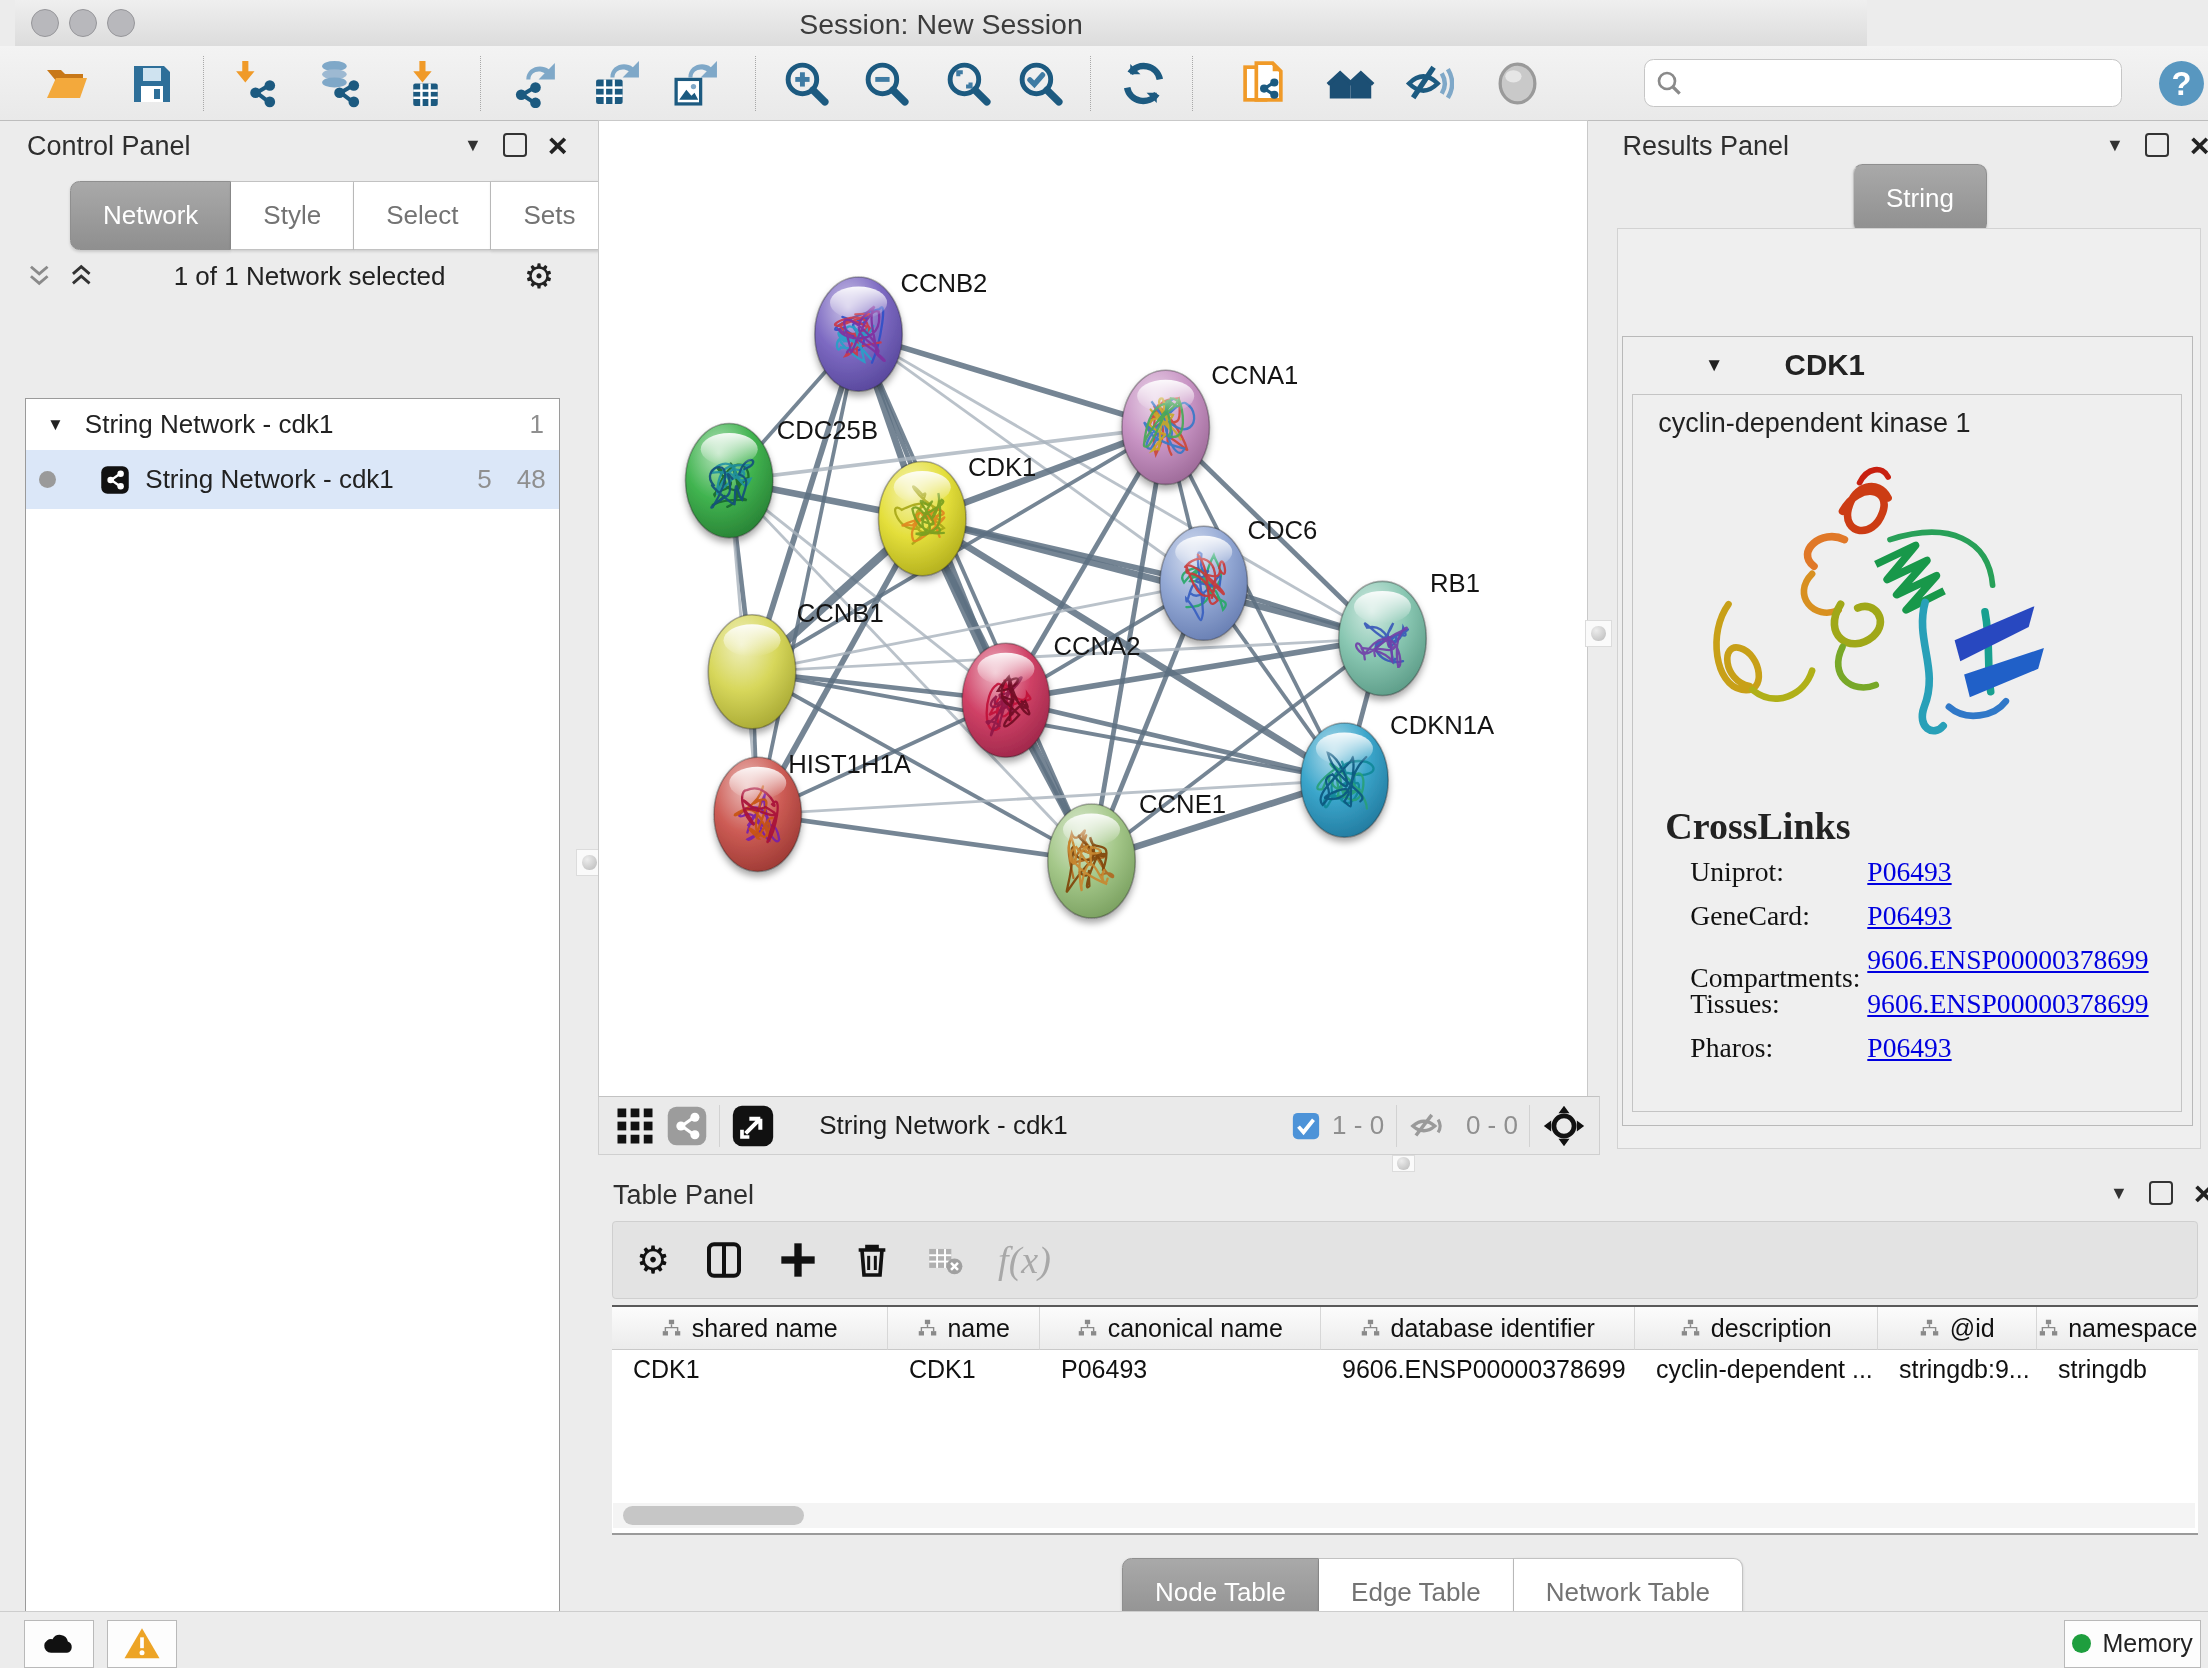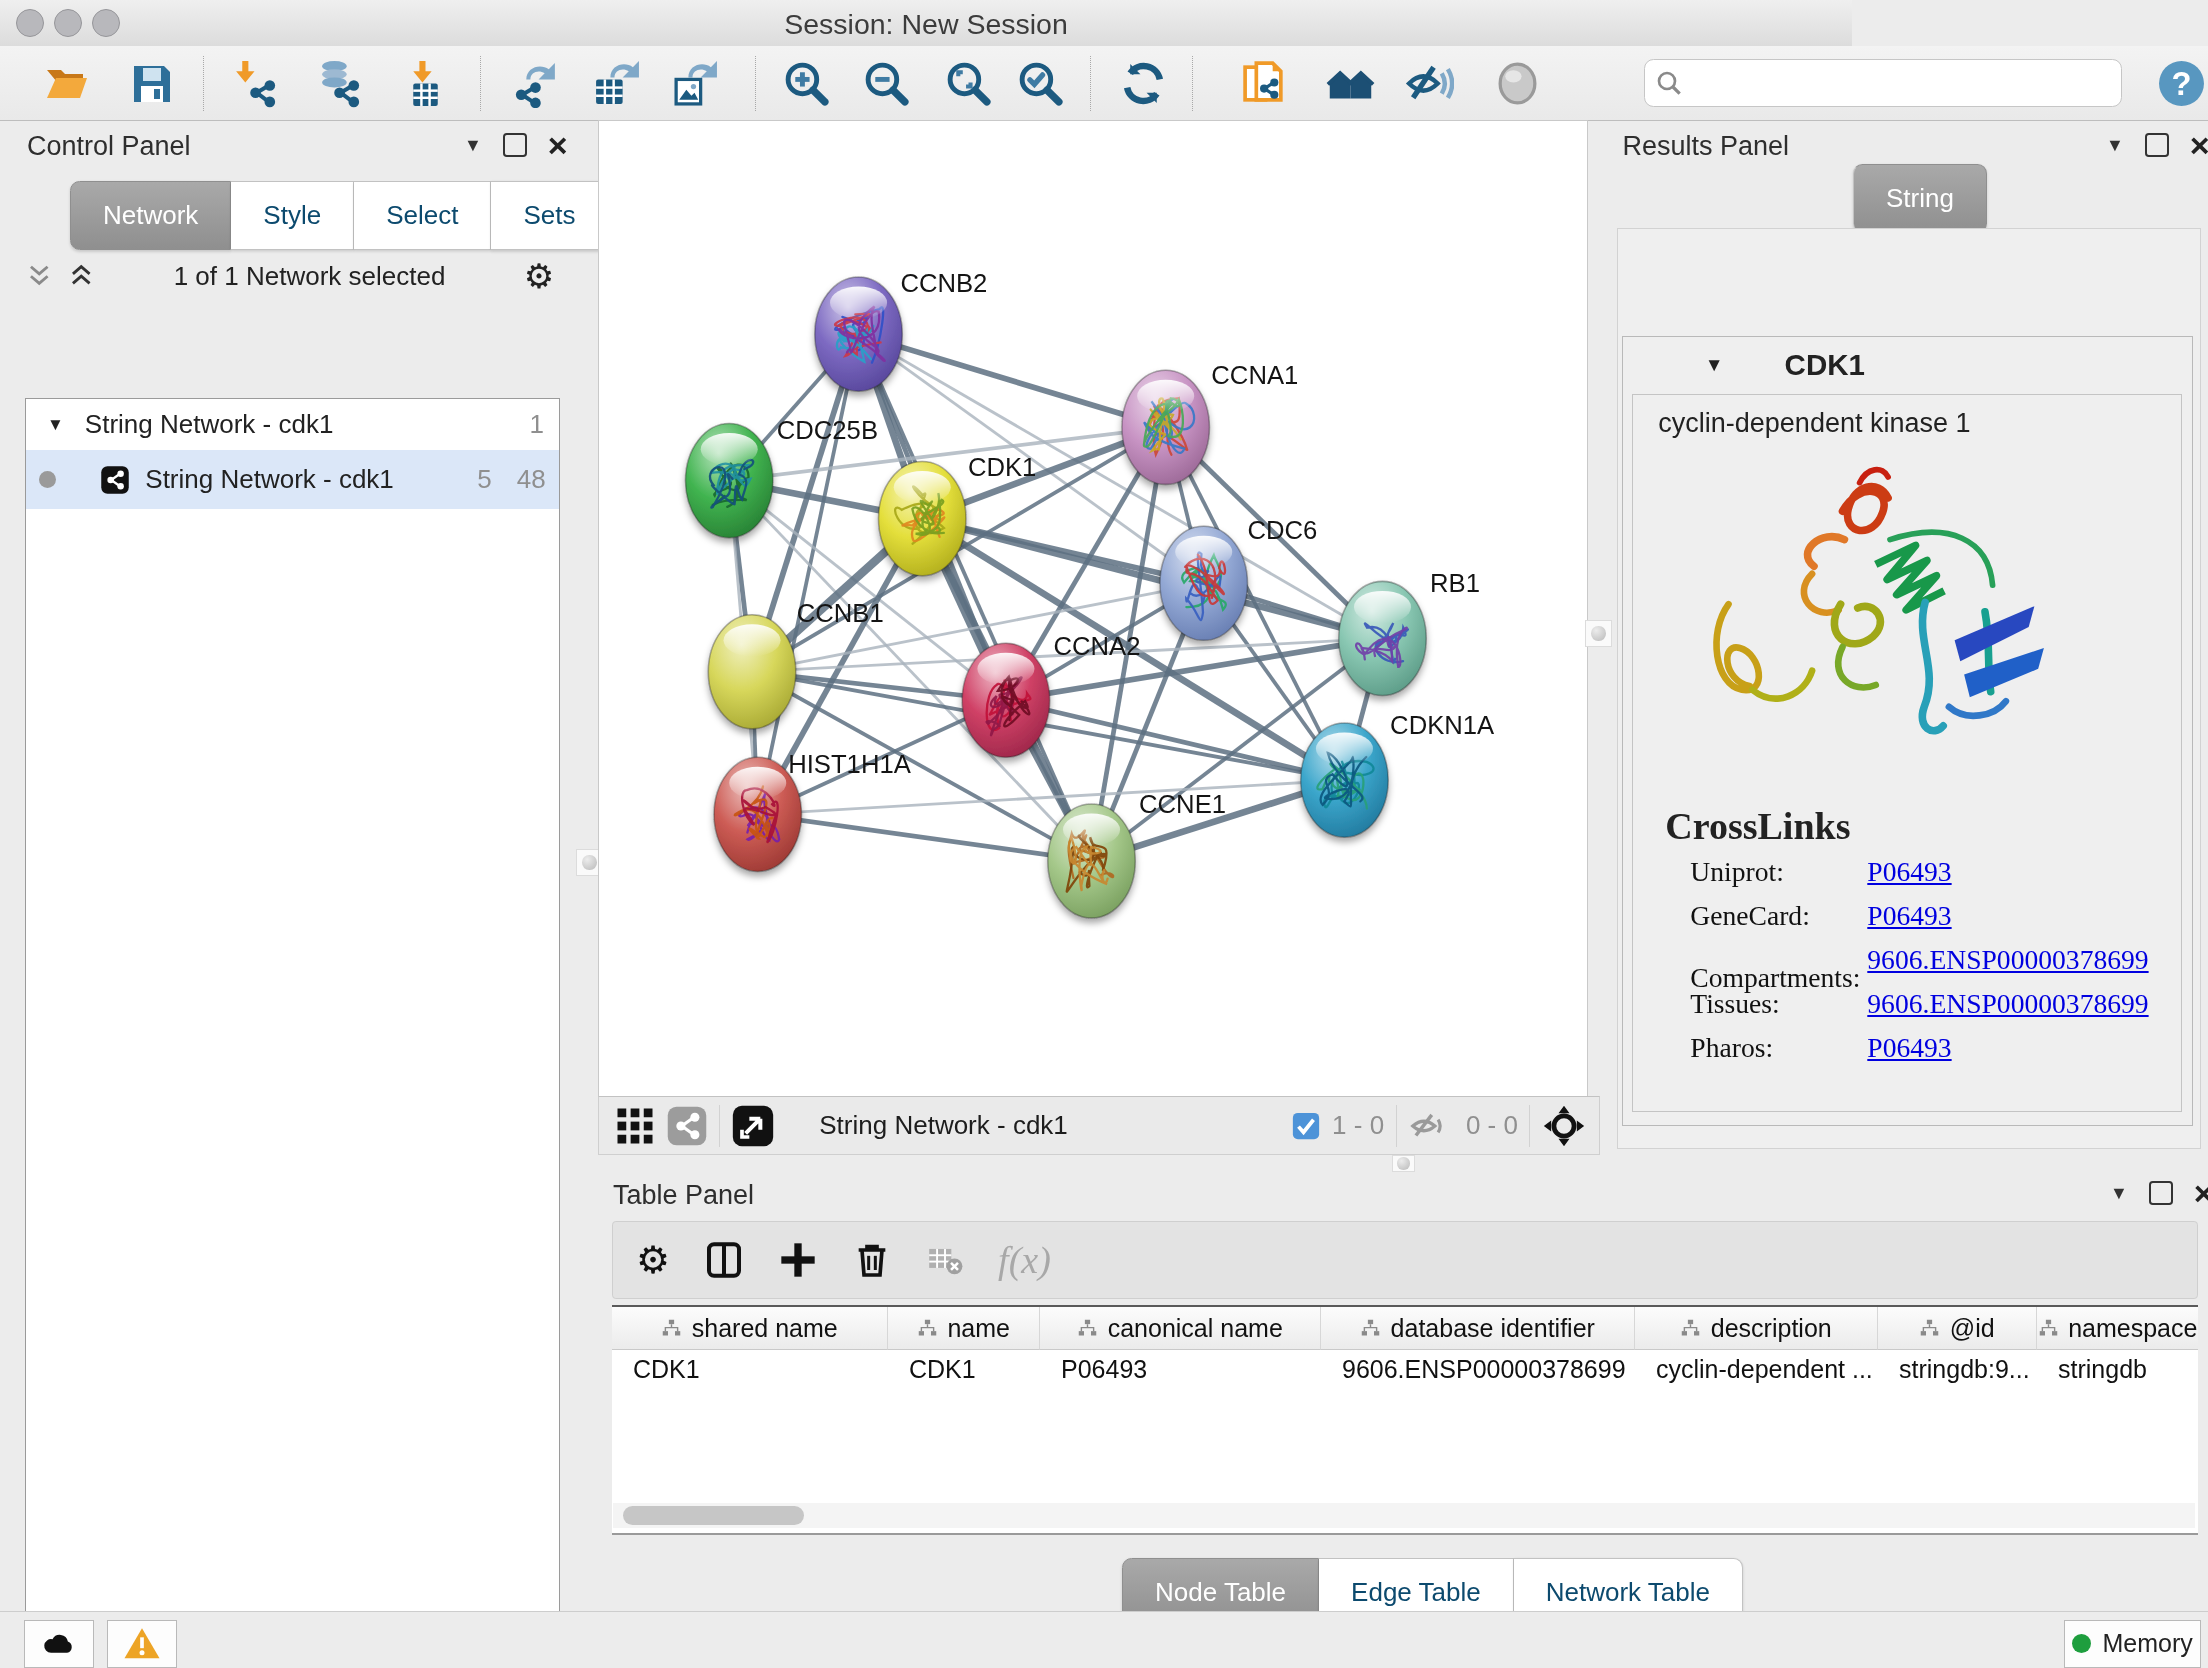--- a/index.html
+++ b/index.html
@@ -1,20 +1,20 @@
 <!DOCTYPE html>
 <html style="font-size:15px"><head>
 <meta charset="utf-8">
 <style>
   html,body{margin:0;padding:0;background:#d8d8d8;}
   #app{position:relative;width:2208px;height:1668px;background:#ececec;overflow:hidden;
        font-family:"Liberation Sans",sans-serif;color:#222;font-size:25px;}
   .abs{position:absolute;}
   
-  #titlebar{left:0;top:0;width:1852px;height:46px;background:linear-gradient(#efefef,#dcdcdc);
+  #titlebar{left:15px;top:0;width:1852px;height:46px;background:linear-gradient(#efefef,#dcdcdc);
             border-bottom:1px solid #bfbfbf;}
   .tl{position:absolute;top:8.6px;width:26px;height:26px;border-radius:50%;
       background:#b8b8bc;border:1px solid #96969a;}
   #win-title{position:absolute;left:0;right:0;top:7.6px;text-align:center;color:#3c3c3c;font-size:28.5px;}
   
   #toolbar{left:0;top:46px;width:2208px;height:74px;background:linear-gradient(#f3f3f3,#e9e9e9);
            border-bottom:1px solid #bdbdbd;}
   .tbtn{position:absolute;top:13.3px;width:49px;height:49px;display:flex;align-items:center;justify-content:center;}
   .tsep{position:absolute;top:9.5px;width:0;height:55px;border-left:1.9px dotted #a8a8a8;}
   #search-box{position:absolute;left:1644px;top:13.3px;width:476px;height:46px;background:#fff;
@@ -22,21 +22,21 @@
   #search-input{border:none;outline:none;flex:1;font-size:25px;font-family:"Liberation Sans",sans-serif;background:transparent;}
   
   .phead{position:absolute;font-size:27px;color:#2e2e2e;}
   .pctl{position:absolute;display:flex;align-items:center;gap:21px;color:#2e2e2e;}
   .tri-menu{font-size:18px;color:#333;}
   .maxbox{width:20px;height:20px;border:2.9px solid #333;border-radius:3.8px;}
   .closex{font-size:34px;font-weight:900;color:#222;line-height:19px;}
   
   .seg{display:flex;}
   .seg .tab{padding:0 32px;height:67px;display:flex;align-items:center;justify-content:center;
-            background:#fff;border:1px solid #c2c2c2;border-left:none;font-size:26px;color:#0c4a6e;
+            background:#fff;border:1px solid #c2c2c2;border-left:none;font-size:26px;color:#737373;
             box-shadow:0 1.9px 2.9px rgba(0,0,0,.15);}
   .seg .tab:first-child{border-left:1px solid #c2c2c2;border-radius:9.5px 0 0 9.5px;}
   .seg .tab:last-child{border-radius:0 9.5px 9.5px 0;}
   .seg .tab.sel{background:linear-gradient(#a9a9a9,#8f8f8f);color:#fff;border-color:#8f8f8f;}
   .seg .tab.single{border-radius:9.5px;border-left:1px solid #c2c2c2;}
   
   #tree-box{left:25px;top:278px;width:533px;height:1280px;background:#fff;border:1.9px solid #9a9a9a;}
   .trow{position:relative;height:51px;display:flex;align-items:center;font-size:26px;}
   .trow .cnt{color:#8f8f8f;}
   .trow.sel{background:#dbe7f8;height:59px;}

